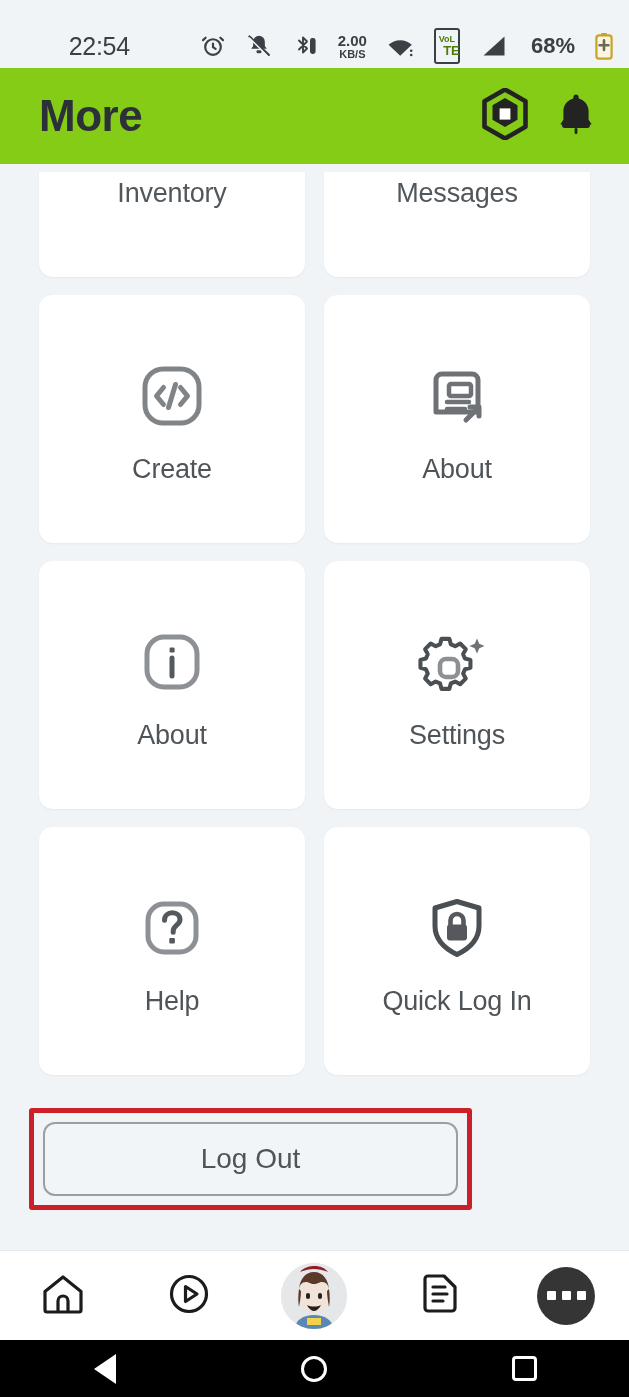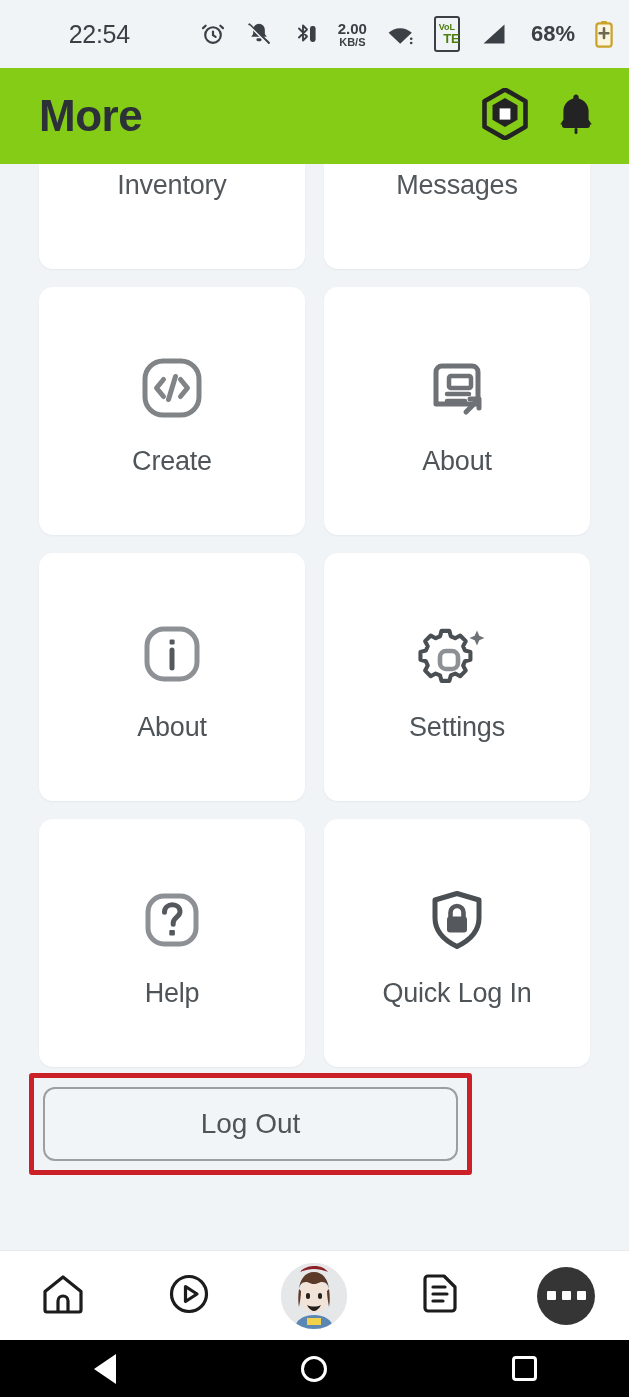--- a/index.html
+++ b/index.html
@@ -18,21 +18,21 @@
     position: relative;
     width: 629px;
     height: 1397px;
     background: #f0f4f7;
     overflow: hidden;
   }
 
   
   .status-bar {
     position: absolute;
-    top: 0; left: 0;
+    top: 12px; left: 0;
     width: 629px;
     height: 68px;
     background: #f0f4f7;
     display: flex;
     align-items: center;
     justify-content: flex-end;
     padding-right: 16px;
     box-sizing: border-box;
   }
   .status-time {
@@ -112,21 +112,21 @@
     width: 629px;
     height: 1086px;
     background: #f0f4f7;
     overflow: hidden;
   }
   .grid {
     display: grid;
     grid-template-columns: 266px 266px;
     column-gap: 19px;
     row-gap: 18px;
-    padding: 0 39px;
+    padding: 8px 39px;
     box-sizing: border-box;
     width: 629px;
   }
   .card {
     background: #ffffff;
     border-radius: 14px;
     display: flex;
     flex-direction: column;
     align-items: center;
     justify-content: center;
@@ -157,21 +157,21 @@
     letter-spacing: -0.2px;
     text-align: center;
     white-space: nowrap;
   }
   .card.clipped .card-label {
     color: #52575b;
   }
 
   
   .logout-wrap {
-    margin-top: 6px;
+    margin-top: 25px;
     padding: 0 29px;
     box-sizing: border-box;
     width: 501px;
   }
   .logout-highlight {
     border: 5px solid #cc2029;
     border-radius: 3px;
     padding: 9px;
     box-sizing: border-box;
   }

